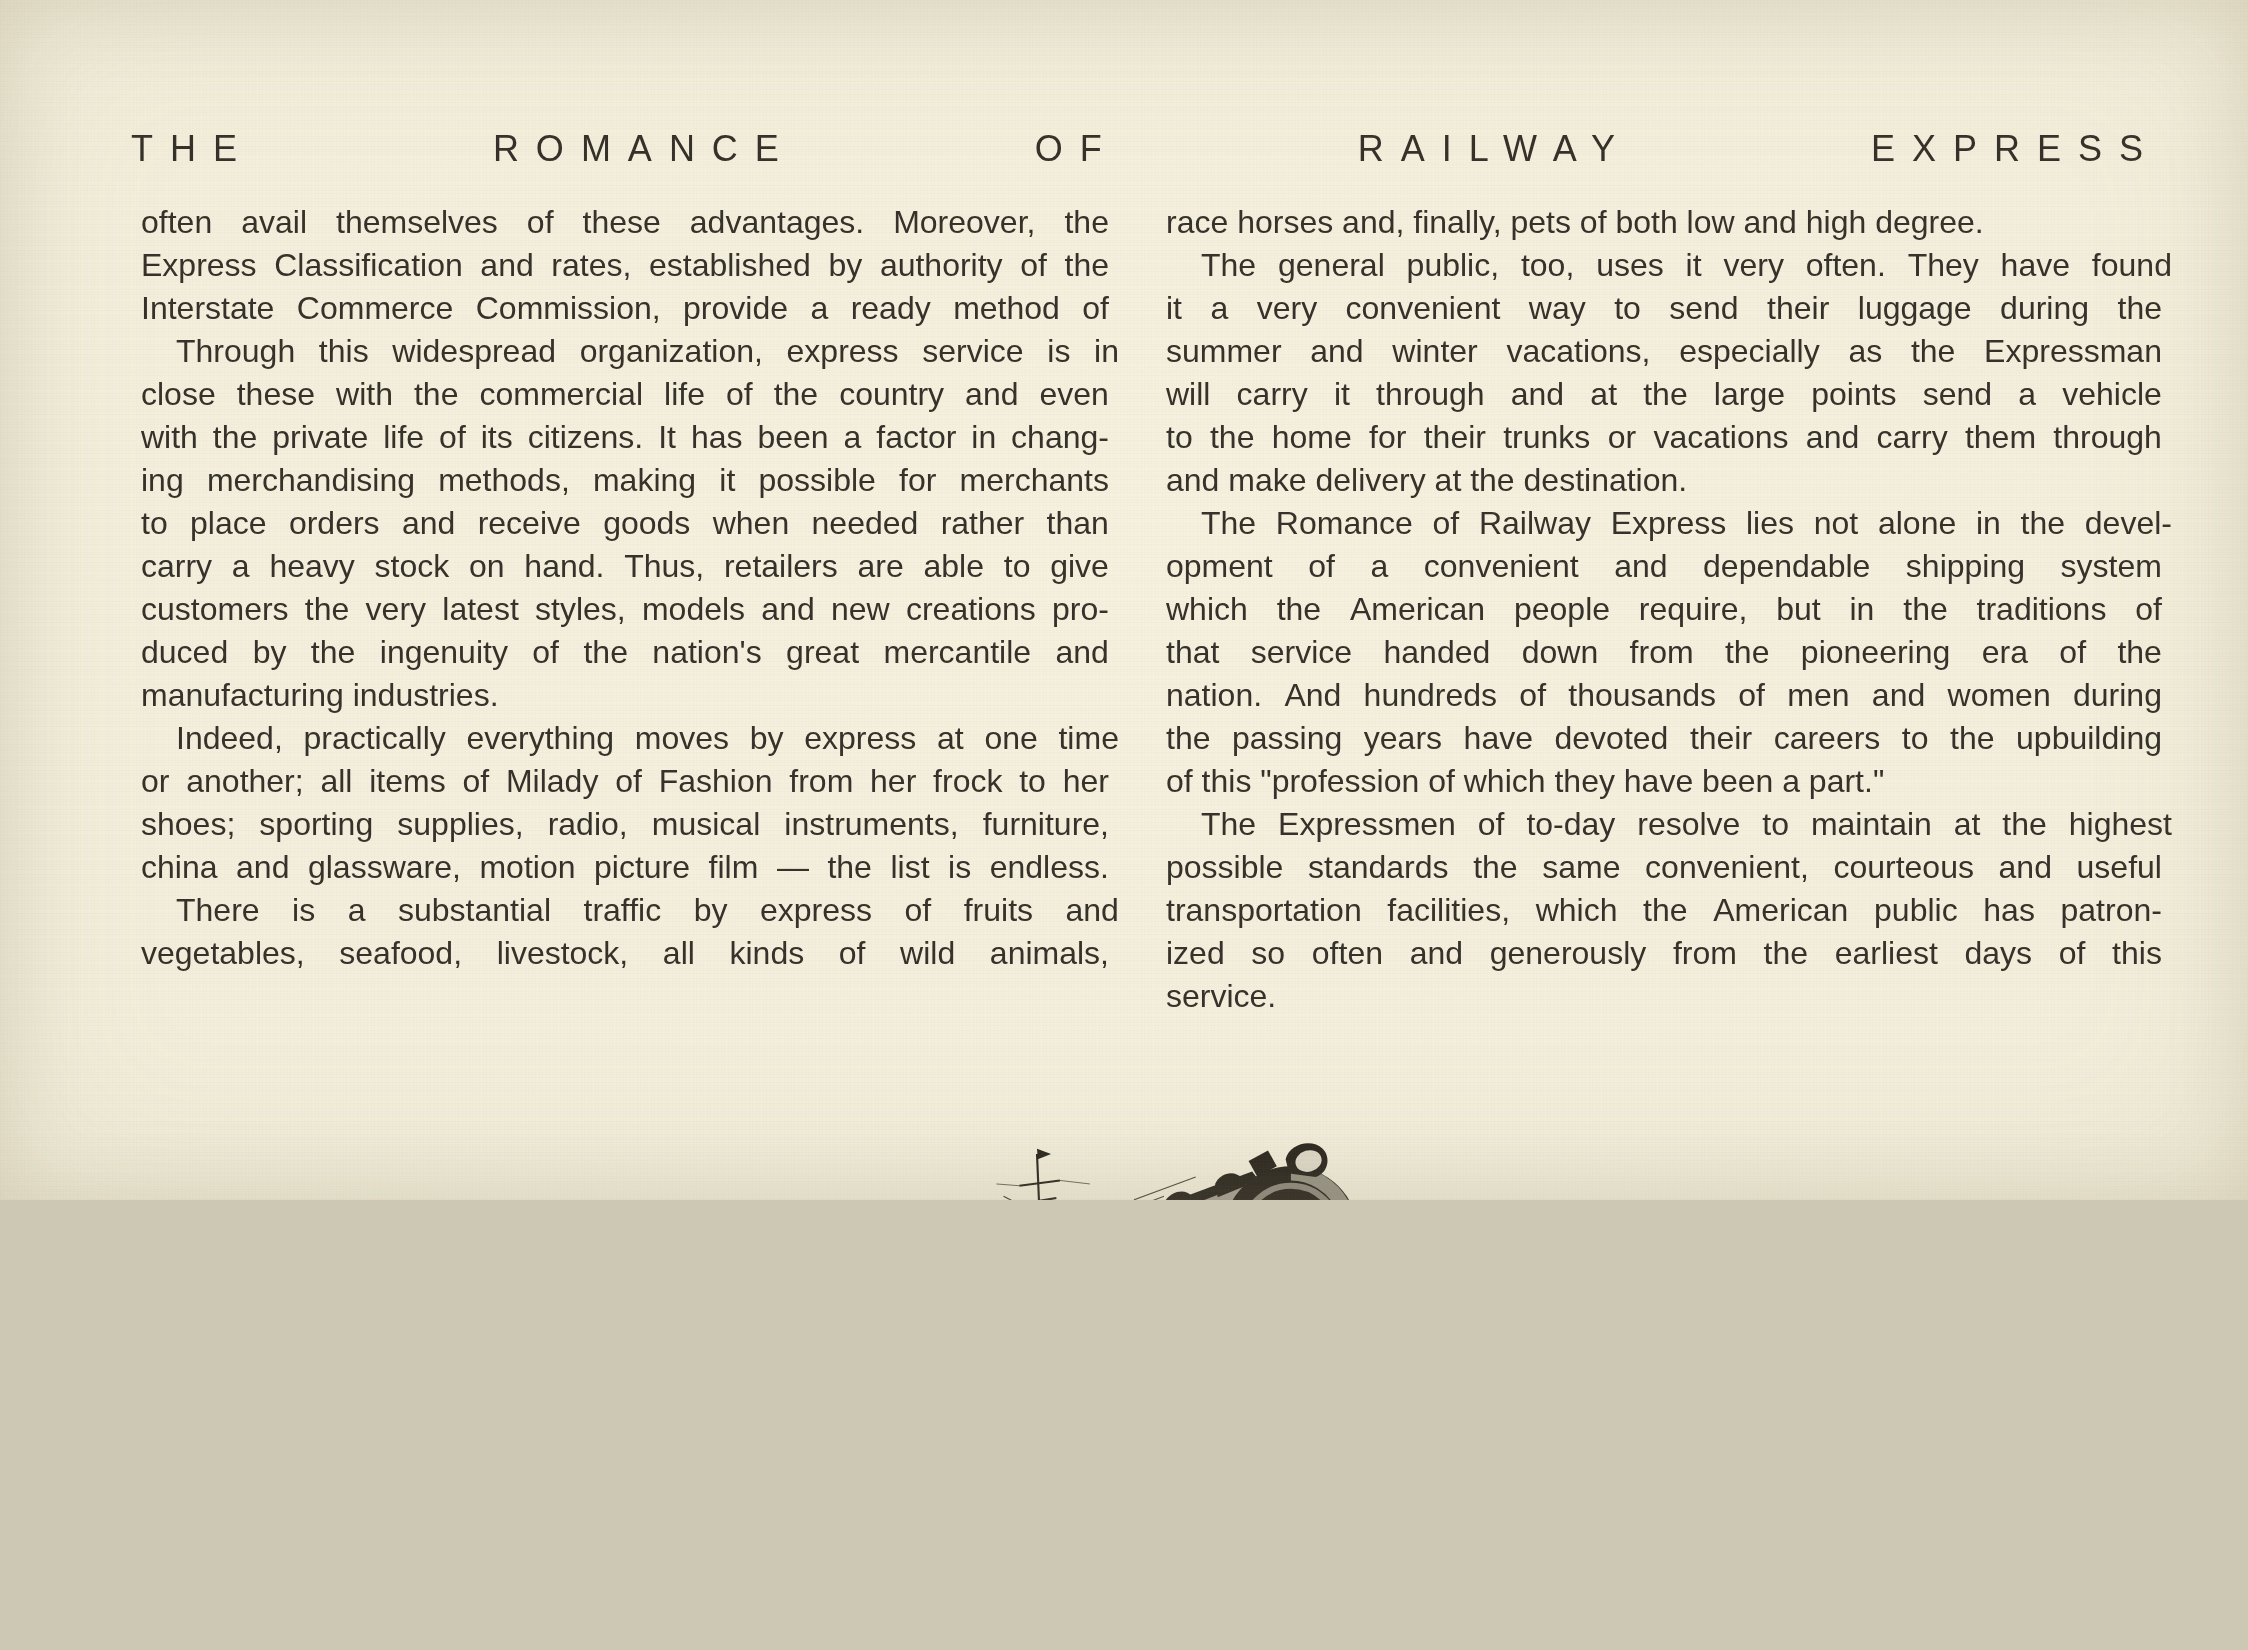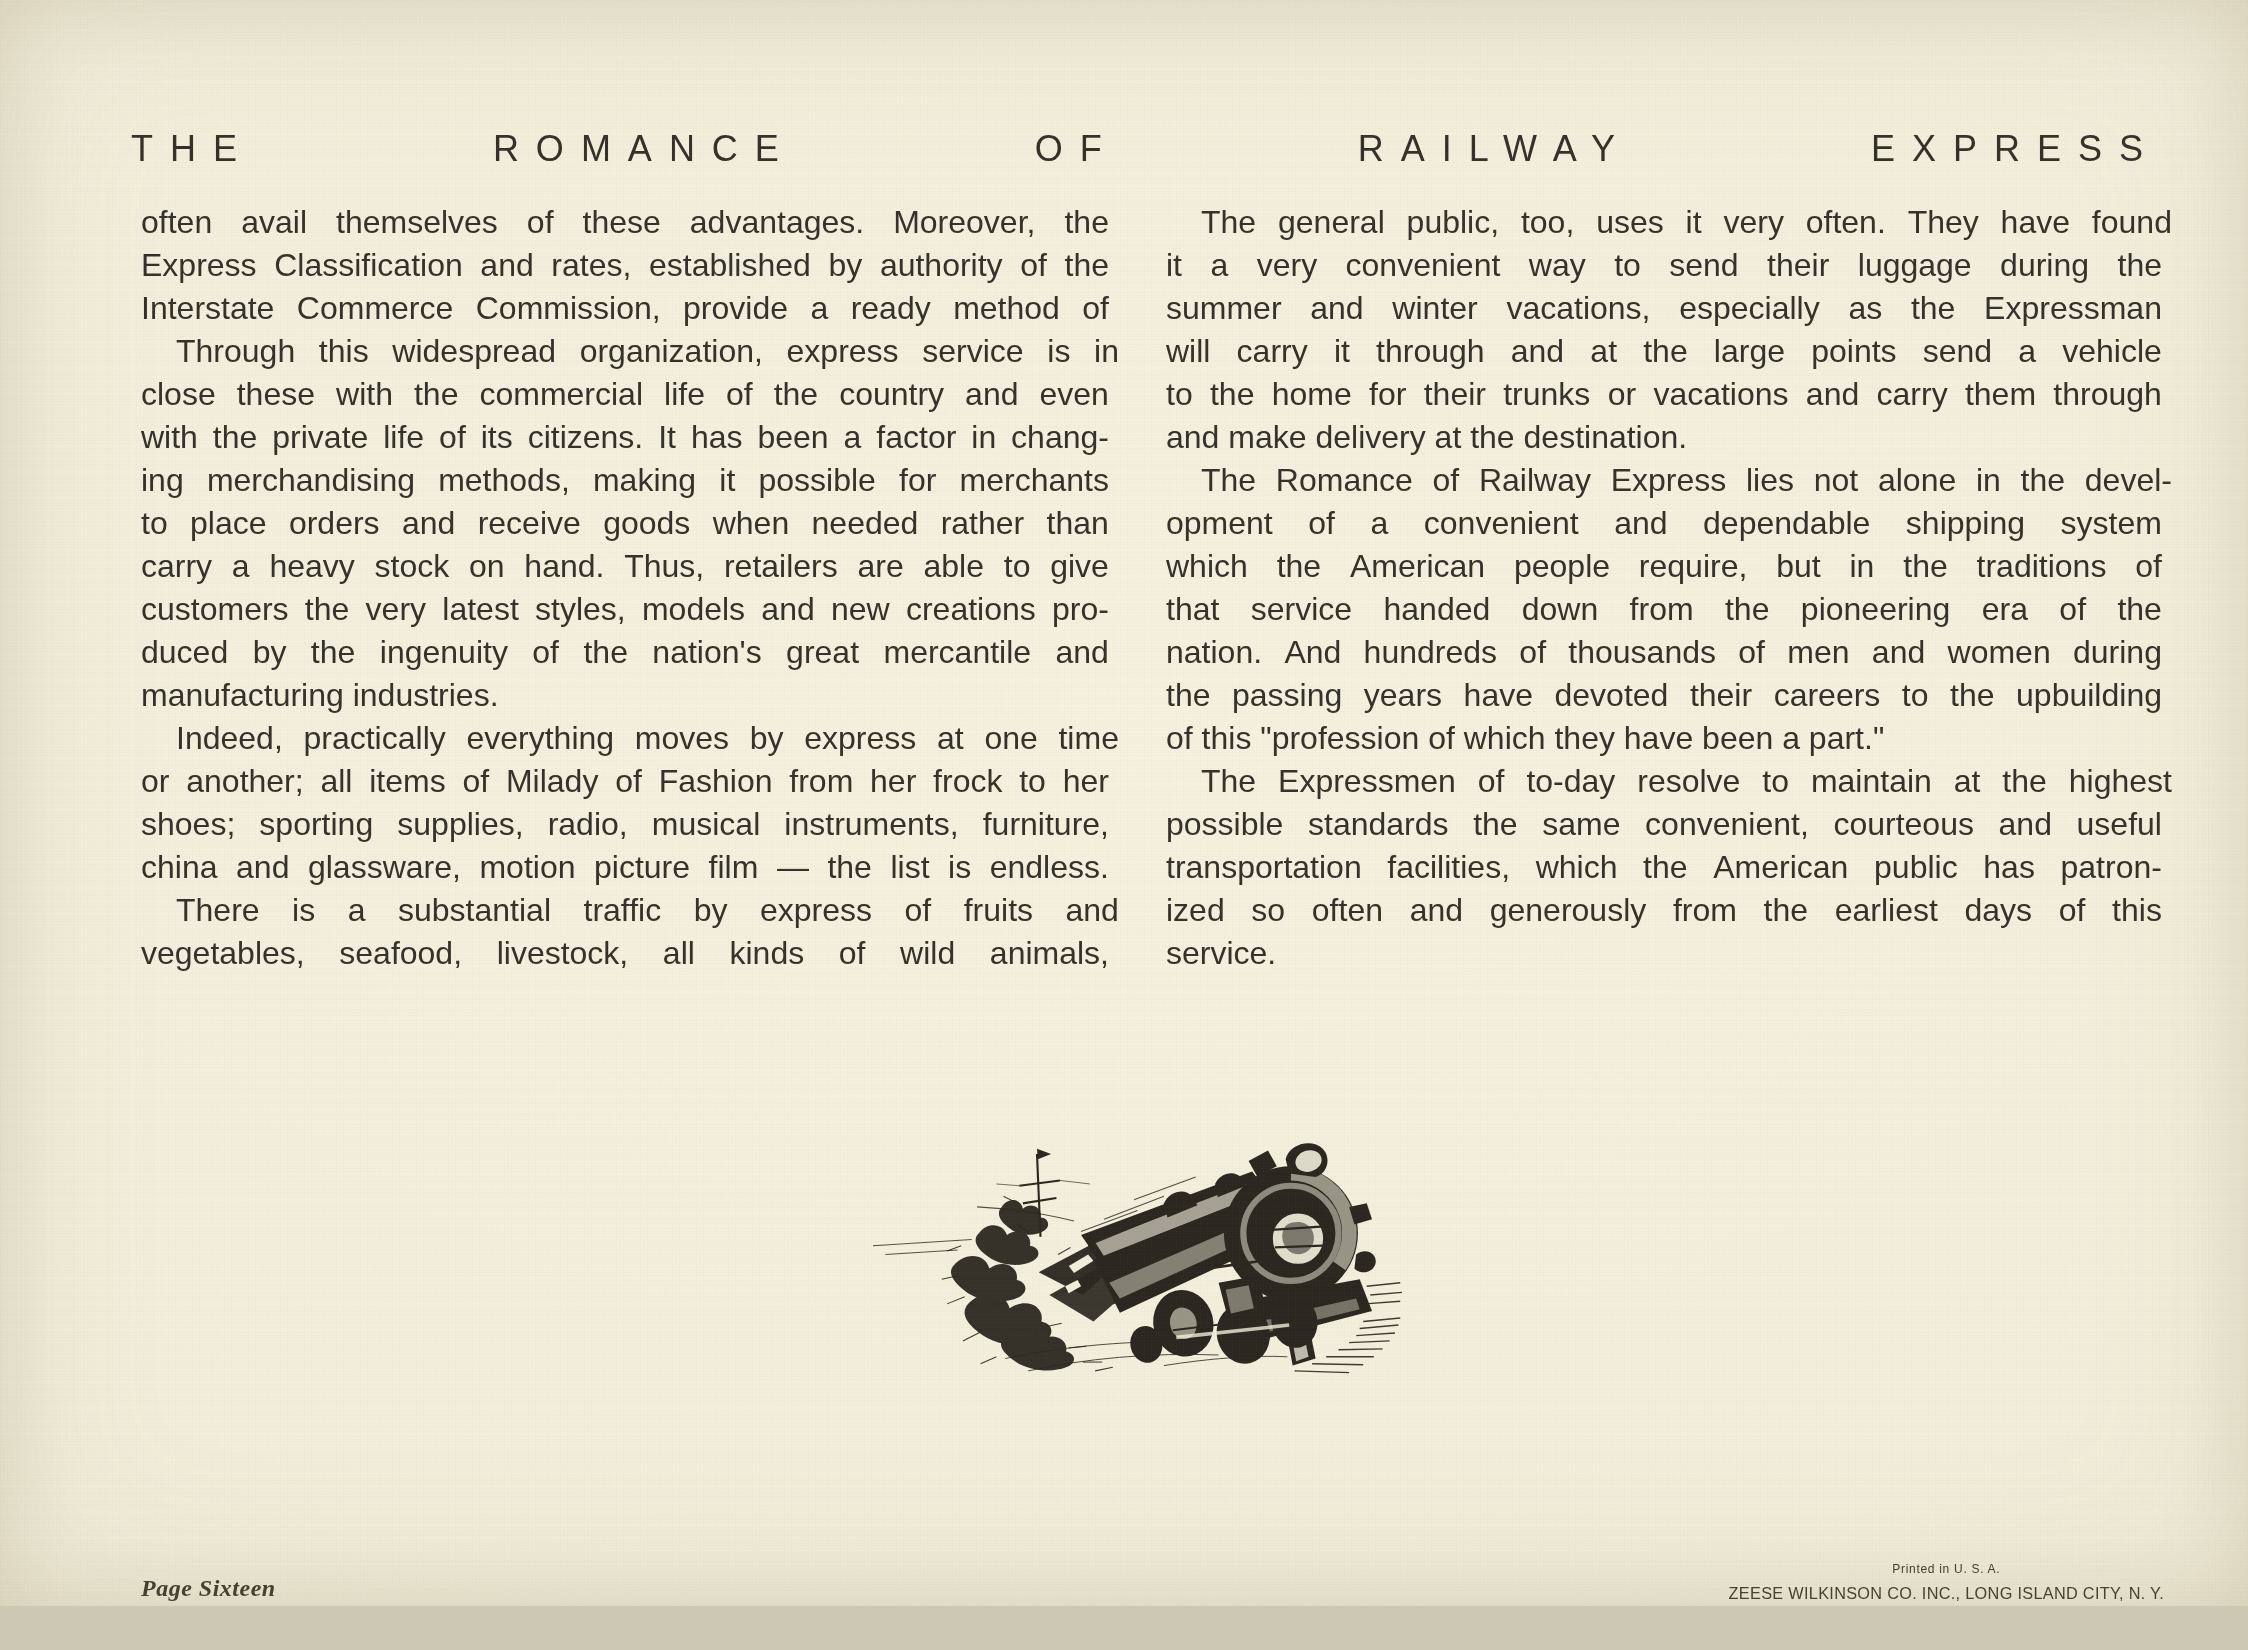--- a/index.html
+++ b/index.html
@@ -3,21 +3,21 @@
 <meta charset="utf-8">
 <style>
   html, body {
     margin: 0;
     padding: 0;
     background: #cdc8b4;
   }
   .page {
     position: relative;
     width: 2249px;
-    height: 1606px;
+    height: 1200px;
     background:
       radial-gradient(ellipse 150% 120% at 50% 45%, #f5f1de 0%, #f2eedb 45%, #ece7d2 78%, #e3ddc6 100%);
     overflow: hidden;
     font-family: "Liberation Sans", sans-serif;
     color: #2e2b22;
   }
   
   .grain {
     position: absolute;
     inset: 0;
@@ -151,20 +151,21 @@
       <div class="ln l"><i>manufacturing industries.</i></div>
       <div class="ln j ind"><i>Indeed,</i><i>practically</i><i>everything</i><i>moves</i><i>by</i><i>express</i><i>at</i><i>one</i><i>time</i></div>
       <div class="ln j"><i>or</i><i>another;</i><i>all</i><i>items</i><i>of</i><i>Milady</i><i>of</i><i>Fashion</i><i>from</i><i>her</i><i>frock</i><i>to</i><i>her</i></div>
       <div class="ln j"><i>shoes;</i><i>sporting</i><i>supplies,</i><i>radio,</i><i>musical</i><i>instruments,</i><i>furniture,</i></div>
       <div class="ln j"><i>china</i><i>and</i><i>glassware,</i><i>motion</i><i>picture</i><i>film</i><i>—</i><i>the</i><i>list</i><i>is</i><i>endless.</i></div>
       <div class="ln j ind"><i>There</i><i>is</i><i>a</i><i>substantial</i><i>traffic</i><i>by</i><i>express</i><i>of</i><i>fruits</i><i>and</i></div>
       <div class="ln j"><i>vegetables,</i><i>seafood,</i><i>livestock,</i><i>all</i><i>kinds</i><i>of</i><i>wild</i><i>animals,</i></div>
     </div>
 
   <div class="col col-right" id="col-right">
+      <div class="ln l"><i>race horses and, finally, pets of both low and high degree.</i></div>
       <div class="ln j ind"><i>The</i><i>general</i><i>public,</i><i>too,</i><i>uses</i><i>it</i><i>very</i><i>often.</i><i>They</i><i>have</i><i>found</i></div>
       <div class="ln j"><i>it</i><i>a</i><i>very</i><i>convenient</i><i>way</i><i>to</i><i>send</i><i>their</i><i>luggage</i><i>during</i><i>the</i></div>
       <div class="ln j"><i>summer</i><i>and</i><i>winter</i><i>vacations,</i><i>especially</i><i>as</i><i>the</i><i>Expressman</i></div>
       <div class="ln j"><i>will</i><i>carry</i><i>it</i><i>through</i><i>and</i><i>at</i><i>the</i><i>large</i><i>points</i><i>send</i><i>a</i><i>vehicle</i></div>
       <div class="ln j"><i>to</i><i>the</i><i>home</i><i>for</i><i>their</i><i>trunks</i><i>or</i><i>vacations</i><i>and</i><i>carry</i><i>them</i><i>through</i></div>
       <div class="ln l"><i>and make delivery at the destination.</i></div>
       <div class="ln j ind"><i>The</i><i>Romance</i><i>of</i><i>Railway</i><i>Express</i><i>lies</i><i>not</i><i>alone</i><i>in</i><i>the</i><i>devel-</i></div>
       <div class="ln j"><i>opment</i><i>of</i><i>a</i><i>convenient</i><i>and</i><i>dependable</i><i>shipping</i><i>system</i></div>
       <div class="ln j"><i>which</i><i>the</i><i>American</i><i>people</i><i>require,</i><i>but</i><i>in</i><i>the</i><i>traditions</i><i>of</i></div>
       <div class="ln j"><i>that</i><i>service</i><i>handed</i><i>down</i><i>from</i><i>the</i><i>pioneering</i><i>era</i><i>of</i><i>the</i></div>

